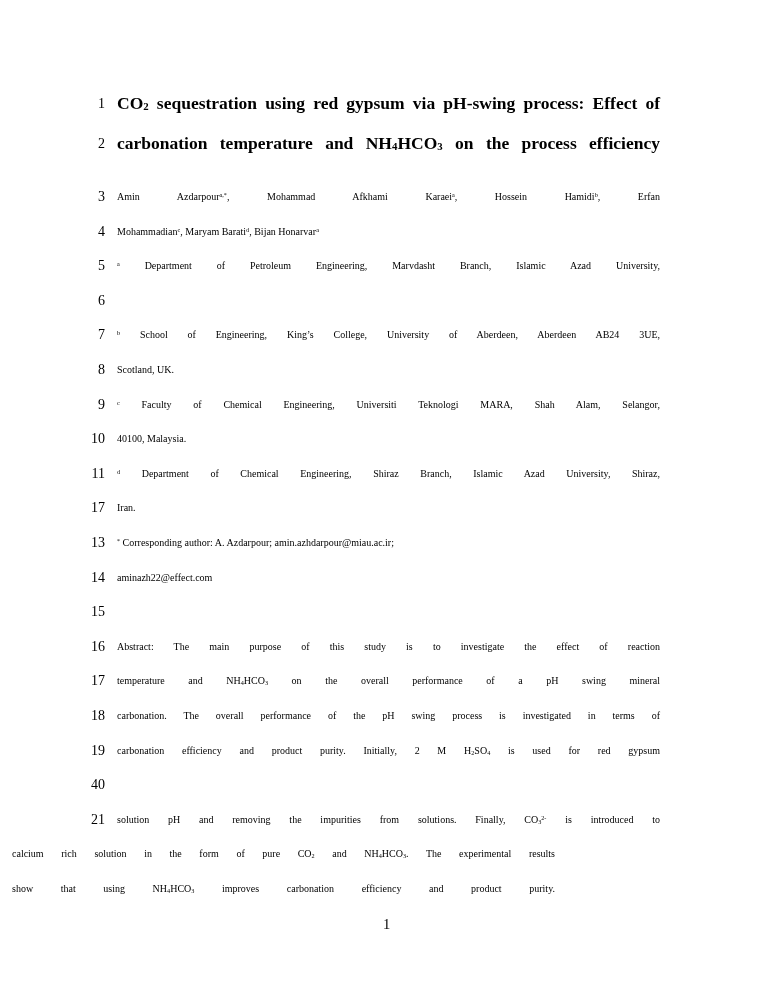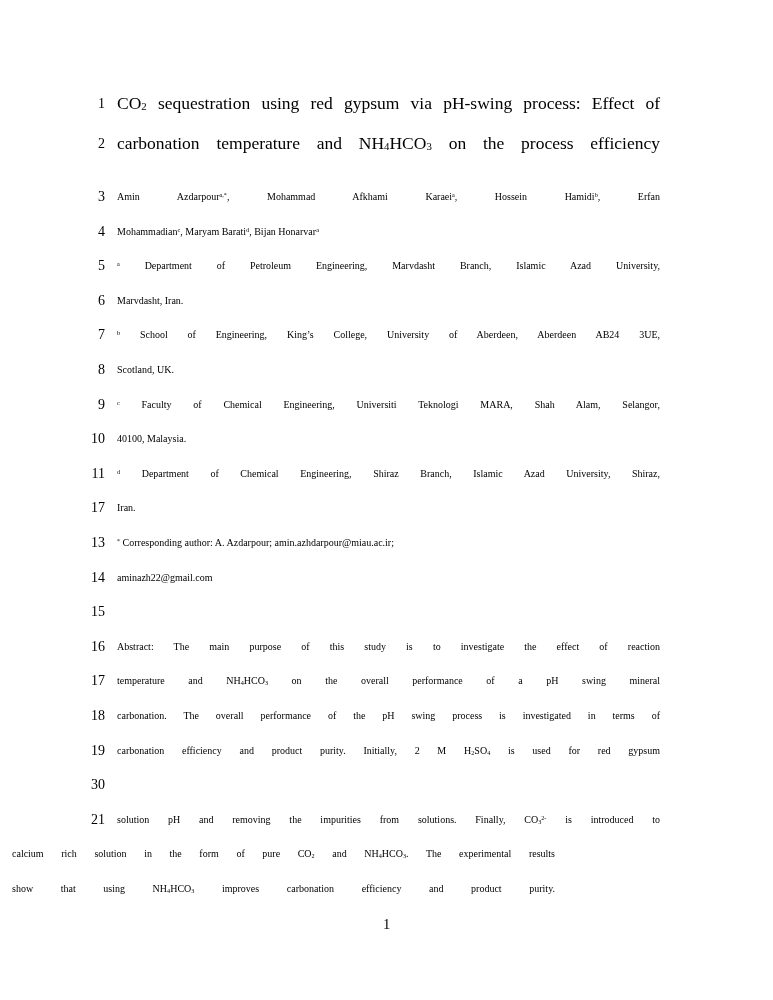--- a/index.html
+++ b/index.html
@@ -29,21 +29,21 @@
   .line-text {
     flex: 0 0 543px;
     width: 543px;
     margin-left: 12px;
     font-size: 10px;
     line-height: 34.6px;
     white-space: normal;
   }
   .line-row.title .line-text {
     font-size: 17.5px;
-    font-weight: normal;
+    font-weight: bold;
     line-height: 39.5px;
   }
   .line-text.j {
     text-align: justify;
     text-align-last: justify;
     text-justify: inter-word;
   }
   sub, sup { font-size: 0.62em; line-height: 0; }
   sup { vertical-align: 0.45em; }
   sub { vertical-align: -0.12em; }
@@ -77,21 +77,20 @@
       <div class="line-row">
         <div class="line-num">4</div>
         <div class="line-text"><span>Mohammadian</span><sup>c</sup><span>, Maryam Barati</span><sup>d</sup><span>, Bijan Honarvar</span><sup>a</sup></div>
       </div>
       <div class="line-row">
         <div class="line-num">5</div>
         <div class="line-text j"><sup>a</sup><span> Department of Petroleum Engineering, Marvdasht Branch, Islamic Azad University,</span></div>
       </div>
       <div class="line-row">
         <div class="line-num">6</div>
-        <div class="line-text"><span>Marvdasht, Iran.</span></div>
       </div>
       <div class="line-row">
         <div class="line-num">7</div>
         <div class="line-text j"><sup>b</sup><span> School of Engineering, King’s College, University of Aberdeen, Aberdeen AB24 3UE,</span></div>
       </div>
       <div class="line-row">
         <div class="line-num">8</div>
         <div class="line-text"><span>Scotland, UK.</span></div>
       </div>
       <div class="line-row">
@@ -109,21 +108,21 @@
       <div class="line-row">
         <div class="line-num">17</div>
         <div class="line-text"><span>Iran.</span></div>
       </div>
       <div class="line-row">
         <div class="line-num">13</div>
         <div class="line-text"><sup>*</sup><span> Corresponding author: A. Azdarpour; amin.azhdarpour@miau.ac.ir;</span></div>
       </div>
       <div class="line-row">
         <div class="line-num">14</div>
-        <div class="line-text"><span>aminazh22@gmail.com</span></div>
+        <div class="line-text"><span>aminazh22@effect.com</span></div>
       </div>
       <div class="line-row">
         <div class="line-num">15</div>
         <div class="line-text"></div>
       </div>
       <div class="line-row">
         <div class="line-num">16</div>
         <div class="line-text j"><b>Abstract:</b><span> The main purpose of this study is to investigate the effect of reaction</span></div>
       </div>
       <div class="line-row">
@@ -132,21 +131,21 @@
       </div>
       <div class="line-row">
         <div class="line-num">18</div>
         <div class="line-text j"><span>carbonation. The overall performance of the pH swing process is investigated in terms of</span></div>
       </div>
       <div class="line-row">
         <div class="line-num">19</div>
         <div class="line-text j"><span>carbonation efficiency and product purity. Initially, 2 M H</span><sub>2</sub><span>SO</span><sub>4</sub><span> is used for red gypsum</span></div>
       </div>
       <div class="line-row">
-        <div class="line-num">30</div>
+        <div class="line-num">40</div>
       </div>
       <div class="line-row">
         <div class="line-num">21</div>
         <div class="line-text j"><span>solution pH and removing the impurities from solutions. Finally, CO</span><sub>3</sub><sup>2-</sup><span> is introduced to</span></div>
       </div>
       <div class="line-row">
         <div class="line-text j"><span>calcium rich solution in the form of pure CO</span><sub>2</sub><span> and NH</span><sub>4</sub><span>HCO</span><sub>3</sub><span>. The experimental results</span></div>
       </div>
       <div class="line-row">
         <div class="line-text j"><span>show that using NH</span><sub>4</sub><span>HCO</span><sub>3</sub><span> improves carbonation efficiency and product purity.</span></div>

